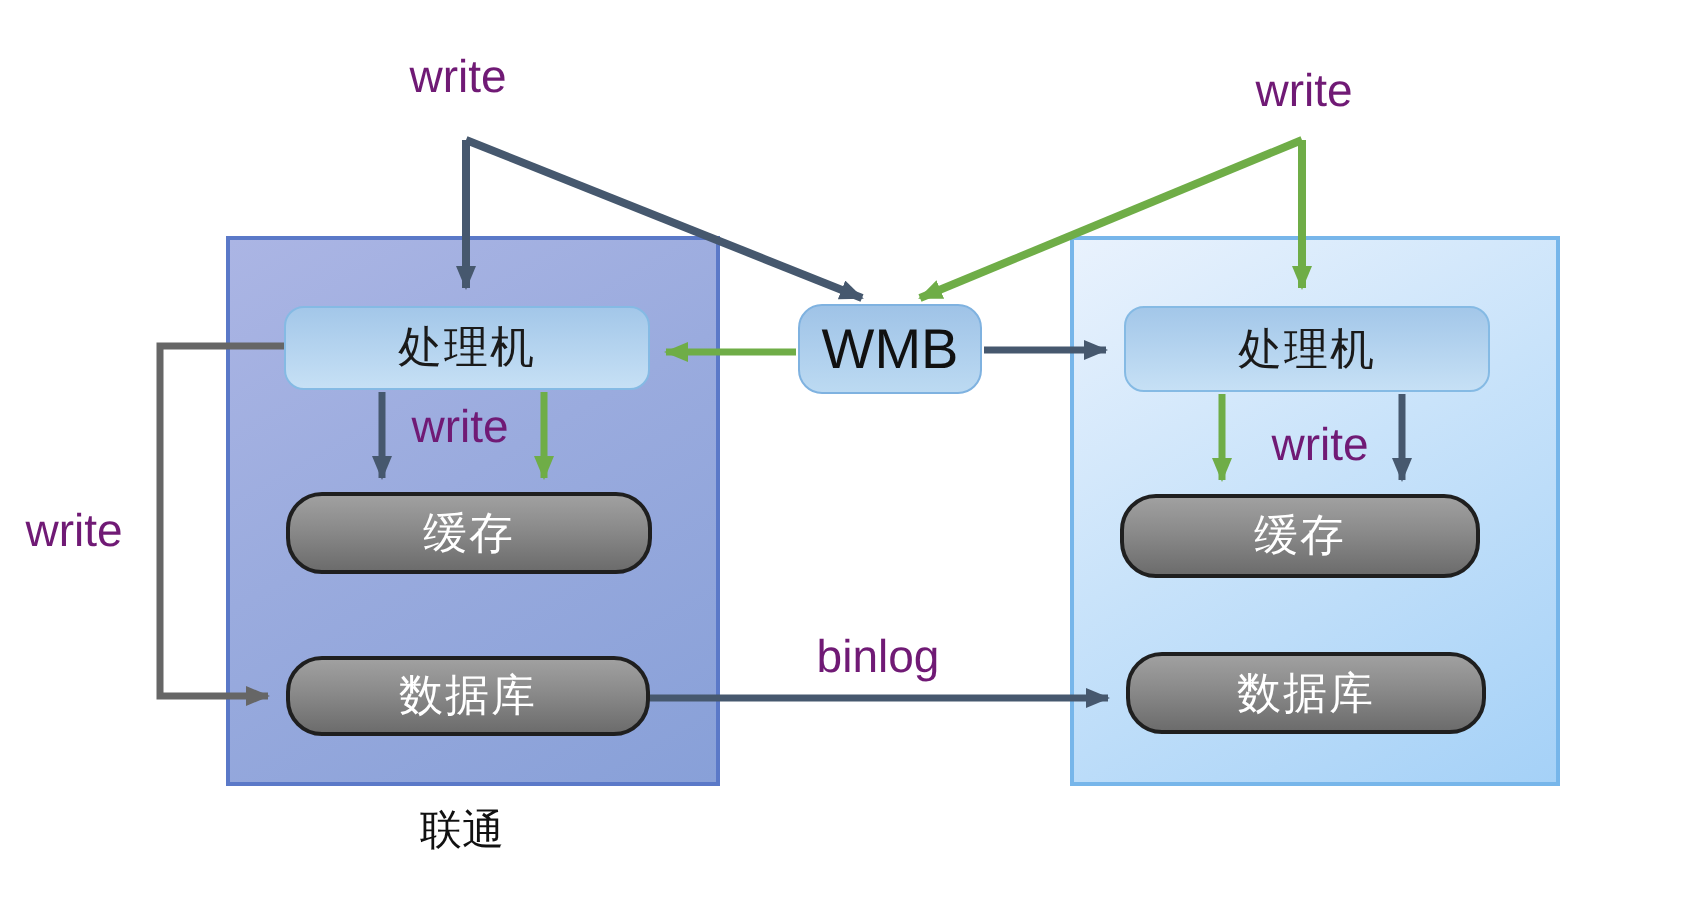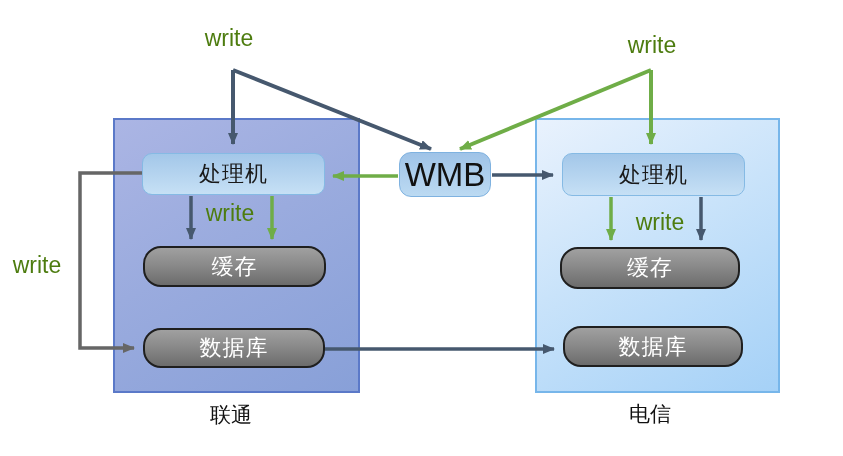--- a/index.html
+++ b/index.html
@@ -27,30 +27,30 @@
     background:linear-gradient(#a3c7e9,#c6e0f5);
     border:1.5px solid #85bae4;border-radius:10px;
   }
   .node-gray{
     background:linear-gradient(#a0a0a0 0%,#8a8a8a 45%,#6c6c6c 100%);
     border:2px solid #1f1f1f;border-radius:18px;color:#ffffff;
   }
   .proc-unicom{left:142px;top:153px;width:183px;height:42px;}
   .proc-telecom{left:562px;top:153px;width:183px;height:43px;}
   .wmb{
-    left:399px;top:152px;width:92px;height:45px;font-size:33px;letter-spacing:0;
+    left:399px;top:152px;width:92px;height:45px;font-size:28px;letter-spacing:0;
     background:linear-gradient(#9fc3e7,#bcdaf2);
     border:1.5px solid #7fb2e0;border-radius:12px;position:absolute;
     display:flex;align-items:center;justify-content:center;box-sizing:border-box;color:#111;
   }
   .cache-unicom{left:143px;top:246px;width:183px;height:41px;}
   .db-unicom{left:143px;top:328px;width:182px;height:40px;}
   .cache-telecom{left:560px;top:247px;width:180px;height:42px;}
   .db-telecom{left:563px;top:326px;width:180px;height:41px;}
-  .edge-label{position:absolute;font-size:23px;color:#4d7c0f;text-align:center;}
+  .edge-label{position:absolute;font-size:23px;color:#701a75;text-align:center;}
   .lbl-write-top-left{left:193px;top:25px;width:72px;}
   .lbl-write-top-right{left:616px;top:32px;width:72px;}
   .lbl-write-unicom{left:198px;top:200px;width:64px;}
   .lbl-write-telecom{left:627px;top:209px;width:66px;}
   .lbl-write-left{left:5px;top:252px;width:64px;}
   .lbl-binlog{left:399px;top:315px;width:80px;}
   .group-label{position:absolute;font-size:21px;color:#111;text-align:center;}
   .lbl-unicom{left:183px;top:401px;width:96px;font-family:"Liberation Serif", serif;}
   .lbl-telecom{left:602px;top:400px;width:96px;}
 </style>
@@ -108,17 +108,17 @@
   <div class="node node-gray db-unicom">数据库</div>
 
   <div class="node node-gray cache-telecom">缓存</div>
   <div class="node node-gray db-telecom">数据库</div>
 
   <div class="edge-label lbl-write-top-left">write</div>
   <div class="edge-label lbl-write-top-right">write</div>
   <div class="edge-label lbl-write-unicom">write</div>
   <div class="edge-label lbl-write-telecom">write</div>
   <div class="edge-label lbl-write-left">write</div>
+  <div class="edge-label lbl-binlog">binlog</div>
 
   <div class="group-label lbl-unicom">联通</div>
-  <div class="group-label lbl-telecom">电信</div>
 
 </div>
 
 </body></html>

